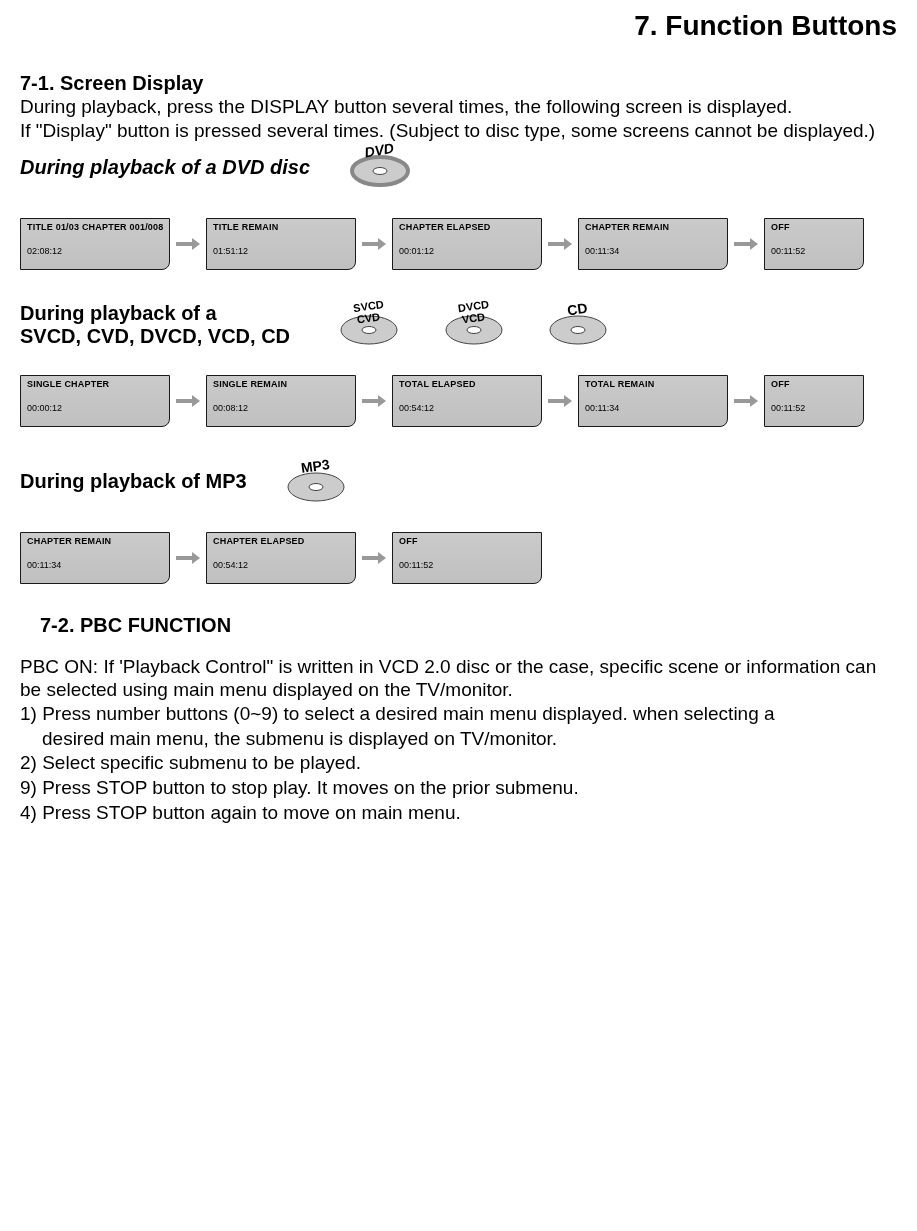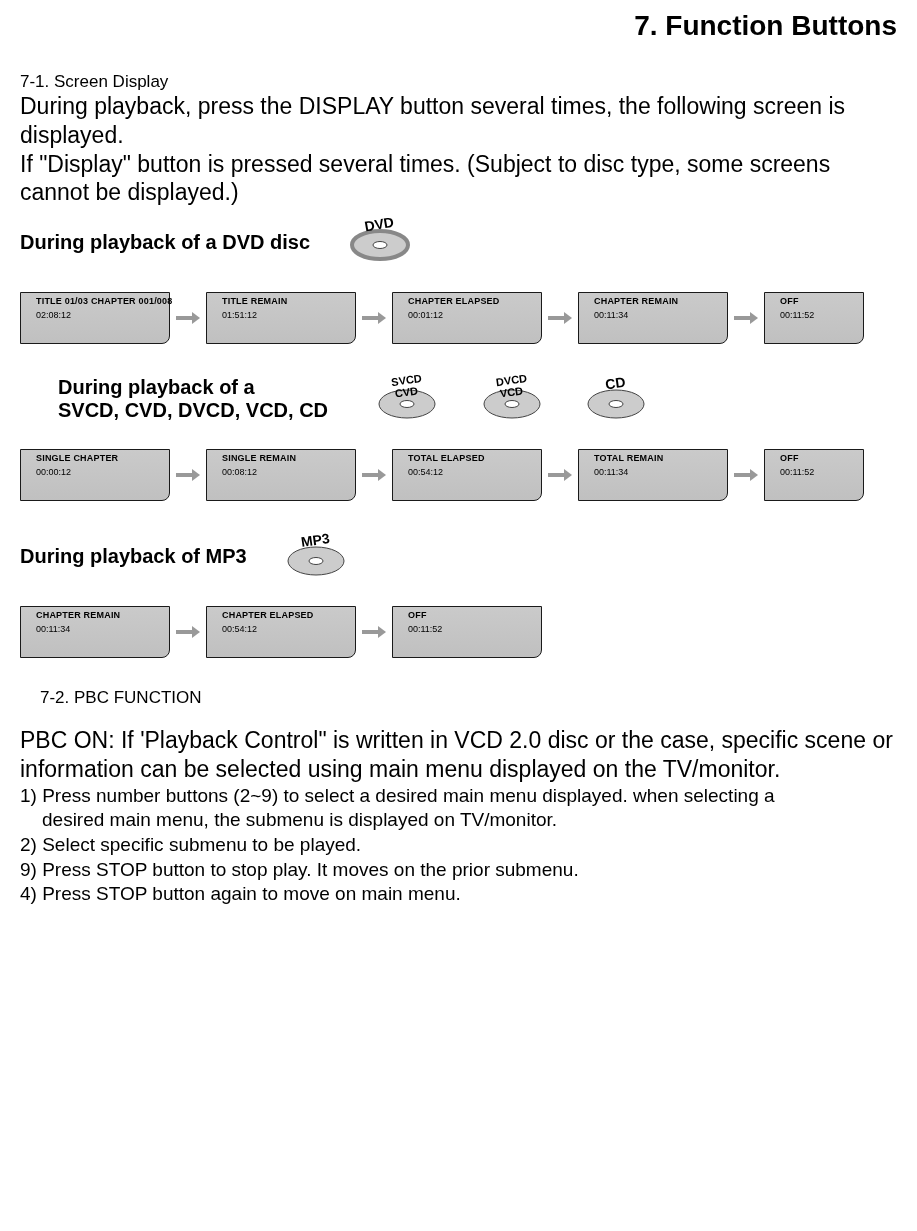--- a/index.html
+++ b/index.html
@@ -10,26 +10,26 @@
     color: #000;
     width: 877px;
   }
   h1.main-title {
     font-size: 28px;
     font-weight: bold;
     margin: 0 0 30px 0;
     text-align: right;
   }
   h2.sub-title {
-    font-size: 17px;
-    font-weight: normal;
+    font-size: 20px;
+    font-weight: bold;
     margin: 18px 0 0 0;
   }
   p.body-text {
-    font-size: 23px;
+    font-size: 19px;
     margin: 0;
     line-height: 1.25;
   }
   .section-label {
     font-size: 20px;
     font-weight: bold;
     display: inline-block;
     vertical-align: middle;
   }
   .disc-icon {
@@ -42,33 +42,33 @@
     display: flex;
     align-items: center;
     margin: 25px 0 30px 0;
   }
   .flow-box {
     background: linear-gradient(#cacaca, #c0c0c0);
     border: 1px solid #1a1a1a;
     border-radius: 0 0 8px 0;
     width: 150px;
     height: 52px;
-    padding: 3px 15px;
+    padding: 3px 6px;
     box-sizing: border-box;
     color: #000;
   }
   .flow-box .fb-title {
     font-size: 9px;
     font-weight: bold;
     letter-spacing: 0.2px;
     white-space: nowrap;
   }
   .flow-box .fb-time {
     font-size: 9px;
-    margin-top:4px;
+    margin-top:14px;
   }
   .flow-arrow {
     margin: 0 4px;
     flex: 0 0 auto;
   }
   .flow-arrow svg { display:block; }
   .icon-row {
     display:inline-block;
     vertical-align: middle;
     margin-left: 30px;
@@ -82,21 +82,21 @@
 </style>
 </head>
 <body>
 
 <h1 class="main-title">7. Function Buttons</h1>
 
 <h2 class="sub-title">7-1. Screen Display</h2>
 <p class="body-text">During playback, press the DISPLAY button several times, the following screen is displayed.</p>
 <p class="body-text">If "Display" button is pressed several times. (Subject to disc type, some screens cannot be displayed.)</p>
 
-<div style="margin-top:10px;">
+<div style="font-style:italic;">
   <span class="section-label">During playback of a DVD disc</span>
   <span class="disc-icon">
     <svg width="70" height="50" viewBox="0 0 70 50">
       <ellipse cx="35" cy="28" rx="28" ry="14" fill="#ccc" stroke="#444" stroke-width="1"></ellipse>
       <ellipse cx="35" cy="28" rx="28" ry="14" fill="none" stroke="#888" stroke-width="4"></ellipse>
       <ellipse cx="35" cy="28" rx="7" ry="3.5" fill="#fff" stroke="#444"></ellipse>
       <text x="35" y="12" text-anchor="middle" font-family="Arial" font-weight="bold" font-size="14" fill="#000" transform="rotate(-10 35 12)">DVD</text>
     </svg>
   </span>
 </div>
@@ -142,21 +142,21 @@
         <polygon points="18,4 26,10 18,16" fill="#999"></polygon>
       </svg>
     </span>
   <div class="flow-box" style="width:100px;">
     <div class="fb-title">OFF</div>
     <div class="fb-time">00:11:52</div>
   </div>
 </div>
 
 <div style="margin-top:10px;">
-  <span style="display:inline-block; vertical-align:middle;margin-left:38px;">
+  <span style="display:inline-block; vertical-align:middle;">
     <span class="section-label" style="display:block;">During playback of a</span>
     <span class="section-label" style="display:block;">SVCD, CVD, DVCD, VCD, CD</span>
   </span>
   <span class="icon-row">
     <span class="disc-icon" style="margin-left:10px;">
       <svg width="70" height="50" viewBox="0 0 70 50">
         <ellipse cx="35" cy="30" rx="28" ry="14" fill="#ccc" stroke="#444"></ellipse>
         <ellipse cx="35" cy="30" rx="7" ry="3.5" fill="#fff" stroke="#444"></ellipse>
         <text x="35" y="10" text-anchor="middle" font-family="Arial" font-weight="bold" font-size="11" fill="#000" transform="rotate(-8 35 10)">SVCD</text>
         <text x="35" y="22" text-anchor="middle" font-family="Arial" font-weight="bold" font-size="11" fill="#000" transform="rotate(-8 35 22)">CVD</text>
@@ -263,18 +263,18 @@
     <div class="fb-title">OFF</div>
     <div class="fb-time">00:11:52</div>
   </div>
 </div>
 
 <h2 class="sub-title" style="margin-top:25px;margin-left:20px;">7-2. PBC FUNCTION</h2>
 
 <p class="body-text" style="margin-top:18px;">PBC ON: If 'Playback Control" is written in VCD 2.0 disc or the case, specific scene or information can be selected using main menu displayed on the TV/monitor.</p>
 
 <div class="list">
-  <p>1) Press number buttons (2~9) to select a desired main menu displayed. when selecting a</p>
+  <p>1) Press number buttons (0~9) to select a desired main menu displayed. when selecting a</p>
   <p class="indented">desired main menu, the submenu is displayed on TV/monitor.</p>
   <p>2) Select specific submenu to be played.</p>
   <p>9) Press STOP button to stop play. It moves on the prior submenu.</p>
   <p>4) Press STOP button again to move on main menu.</p>
 </div>
 
 </body></html>

